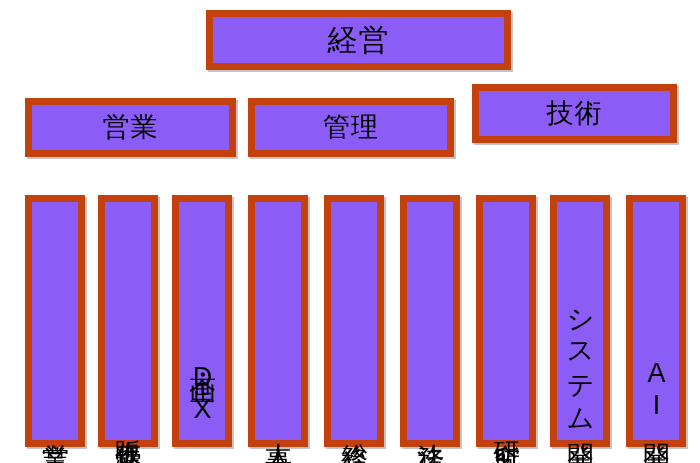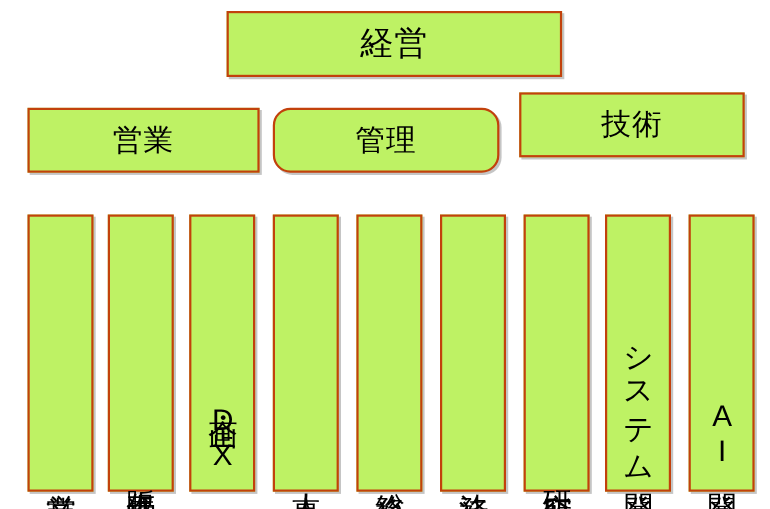--- a/index.html
+++ b/index.html
@@ -13,22 +13,22 @@
   #chart-root {
     position: relative;
     width: 700px;
     height: 463px;
     background: #ffffff;
     overflow: hidden;
   }
   .org-box {
     position: absolute;
     box-sizing: border-box;
-    background: #bef264;
-    border: 2px solid #c2410c;
+    background: #8b5cf6;
+    border: 7px solid #c2410c;
     box-shadow: 2px 2px 0 rgba(150,150,150,0.55);
     display: flex;
     align-items: center;
     justify-content: center;
   }
   .org-box .box-label {
     color: #000000;
     line-height: 1.05;
     text-align: center;
     white-space: pre;
@@ -63,21 +63,21 @@
 
 <div id="chart-root">
 
   <div class="org-box tier-top" style="left:206px; top:10px; width:305px; height:60px;">
     <span class="box-label">経営</span>
   </div>
 
   <div class="org-box tier-mid" style="left:25px; top:98px; width:211px; height:59px;">
     <span class="box-label">営業</span>
   </div>
-  <div class="org-box tier-mid" style="left:248px; top:98px; width:206px; height:59px;border-radius:16px;">
+  <div class="org-box tier-mid" style="left:248px; top:98px; width:206px; height:59px;">
     <span class="box-label">管理</span>
   </div>
   <div class="org-box tier-mid" style="left:472px; top:84px; width:205px; height:59px;">
     <span class="box-label">技術</span>
   </div>
 
   <div class="org-box tier-leaf" style="left:25px; top:195px; width:60px; height:252px;">
     <span class="box-label">営業</span>
   </div>
   <div class="org-box tier-leaf" style="left:98px; top:195px; width:60px; height:252px;">

